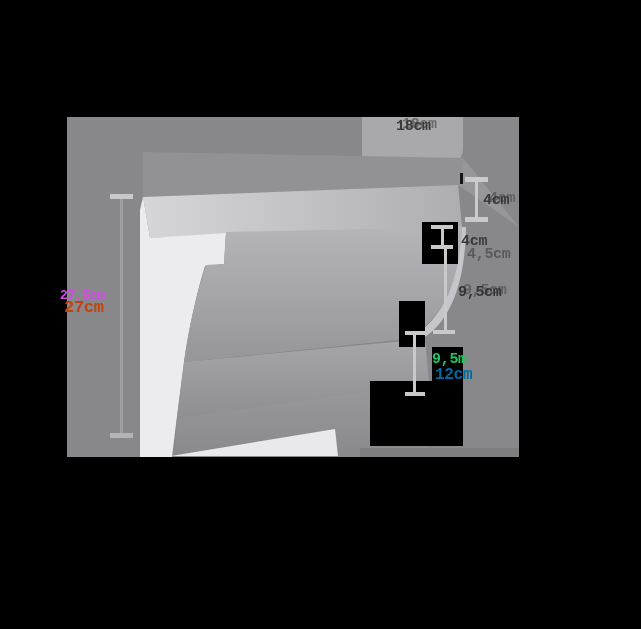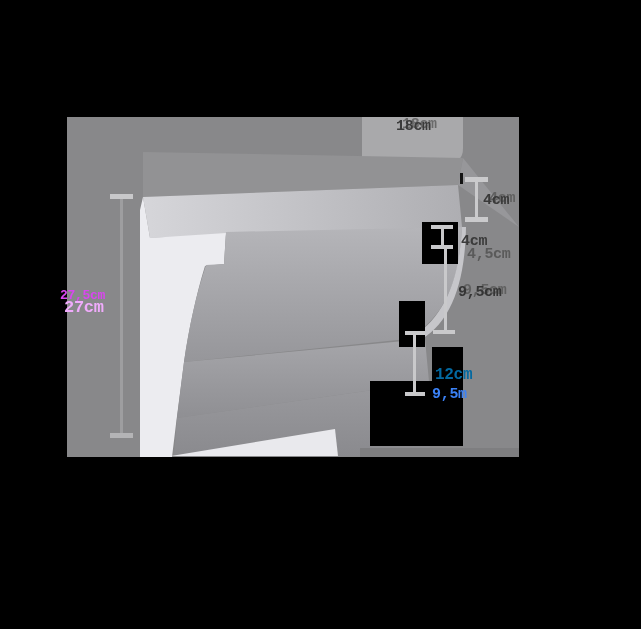--- a/index.html
+++ b/index.html
@@ -104,19 +104,19 @@
 
   <span class="lbl" style="left: 489px; top: 191px; font-size: 15px; color: rgb(97, 97, 97);">4cm</span>
   <span class="lbl" style="left: 483px; top: 193px; font-size: 15px; color: rgb(58, 58, 58);">4cm</span>
 
   <span class="lbl" style="left: 461px; top: 234px; font-size: 15px; color: rgb(59, 59, 59);">4cm</span>
   <span class="lbl" style="left: 467px; top: 247px; font-size: 15px; color: rgb(90, 90, 90);">4,5cm</span>
 
   <span class="lbl" style="left: 463px; top: 283px; font-size: 15px; color: rgb(96, 96, 96);">9,5cm</span>
   <span class="lbl" style="left: 458px; top: 285px; font-size: 15px; color: rgb(53, 53, 53);">9,5cm</span>
 
-  <span class="lbl" style="left: 432px; top: 352px; font-size: 15px; color: #3b82f6; margin-top: 35px;">9,5m</span>
+  <span class="lbl" style="left: 432px; top: 352px; font-size: 15px; color: #22c55e;">9,5m</span>
   <span class="lbl" style="left: 435px; top: 367px; font-size: 16px; color: #0369a1;">12cm</span>
 
   <span class="lbl" style="left: 60px; top: 289px; font-size: 13px; color: #d946ef;">27,5cm</span>
-  <span class="lbl" style="left: 64px; top: 299px; font-size: 17px; color: #f0abfc;">27cm</span>
+  <span class="lbl" style="left: 64px; top: 299px; font-size: 17px; color: #c2410c;">27cm</span>
 
 </div>
 
 </body></html>

